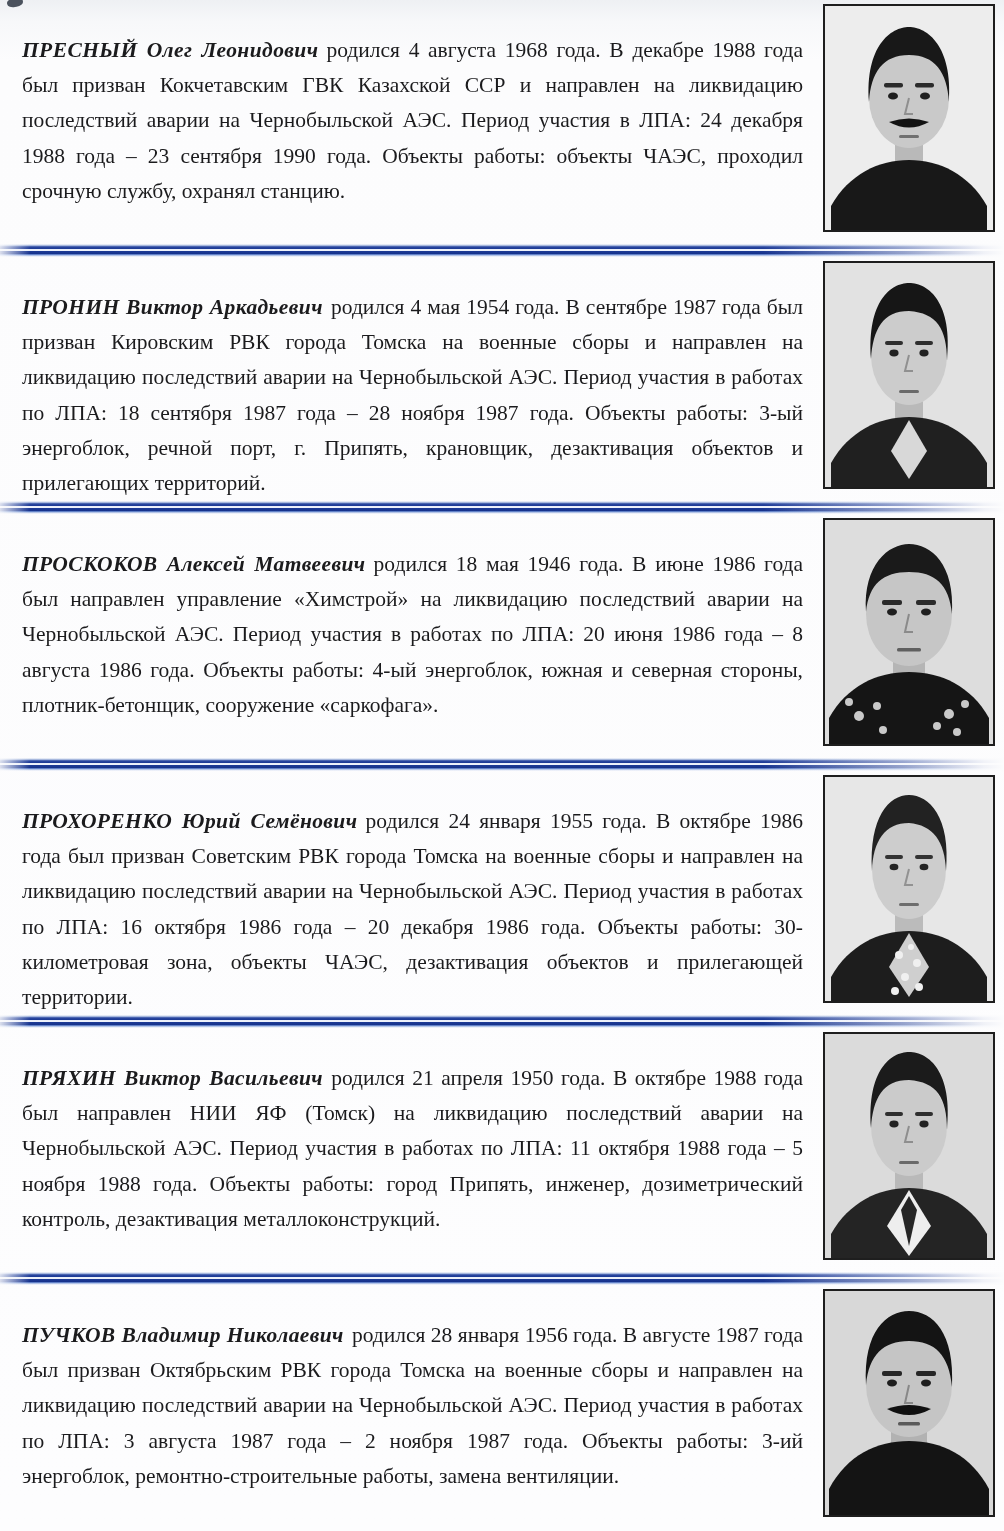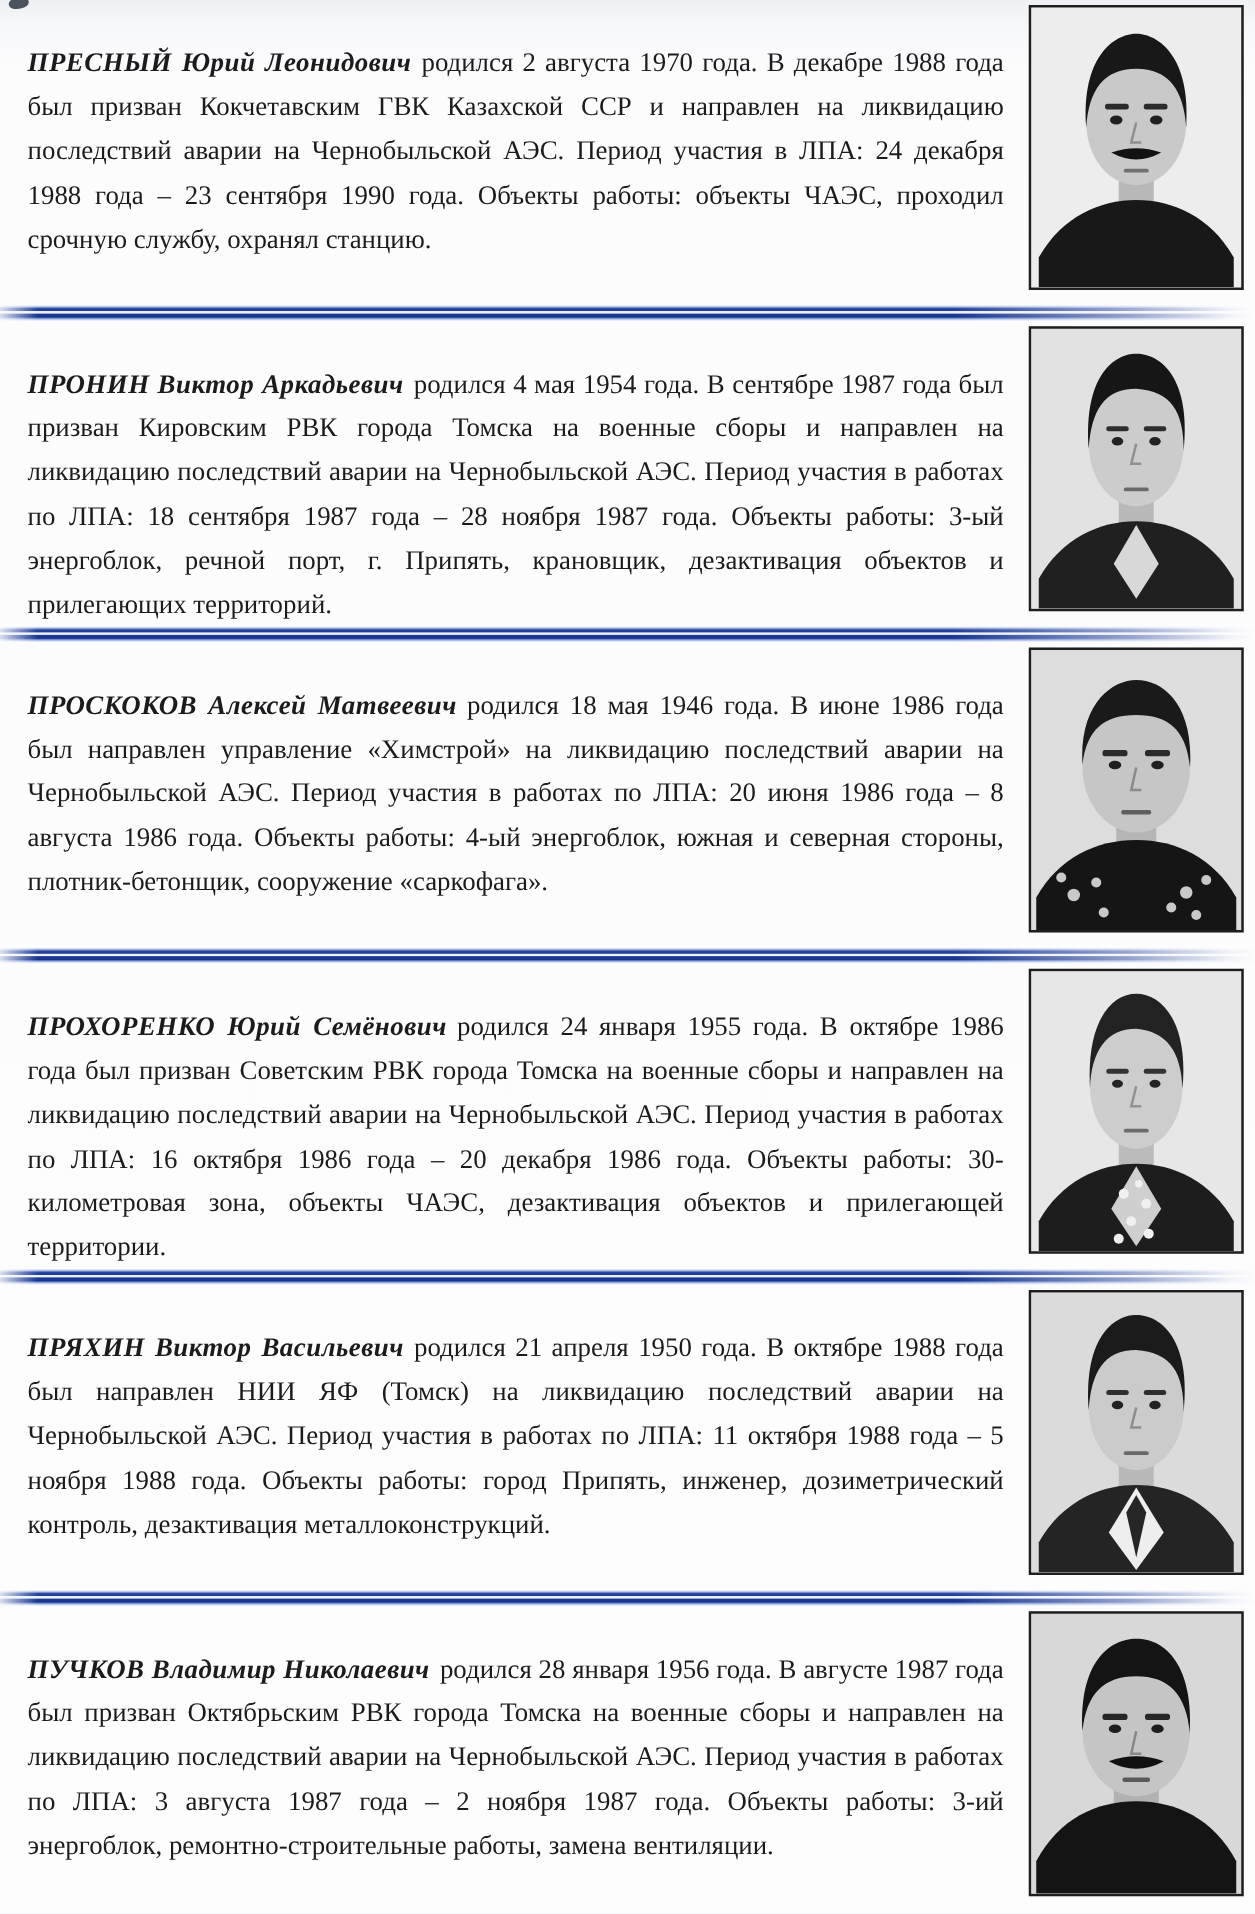--- a/index.html
+++ b/index.html
@@ -84,21 +84,21 @@
       rgba(252,252,253,.95) 98%, #fcfcfd 100%);
   }
 </style>
 </head>
 <body>
 
 <div class="page">
   <div class="scan-artifact"></div>
 
   <section class="entry">
-    <p class="entry-text"><span class="entry-name">ПРЕСНЫЙ Юрий Леонидович</span><span>родился 2 августа 1970 года. В декабре 1988 года был призван Кокчетавским ГВК Казахской ССР и направлен на ликвидацию последствий аварии на Чернобыльской АЭС. Период участия в ЛПА: 24 декабря 1988 года – 23 сентября 1990 года. Объекты работы: объекты ЧАЭС, проходил срочную службу, охранял станцию.</span></p>
+    <p class="entry-text"><span class="entry-name">ПРЕСНЫЙ Олег Леонидович</span><span>родился 4 августа 1968 года. В декабре 1988 года был призван Кокчетавским ГВК Казахской ССР и направлен на ликвидацию последствий аварии на Чернобыльской АЭС. Период участия в ЛПА: 24 декабря 1988 года – 23 сентября 1990 года. Объекты работы: объекты ЧАЭС, проходил срочную службу, охранял станцию.</span></p>
     <figure class="photo" aria-label="чёрно-белое фото: мужчина с тёмными волосами и усами, в тёмном пиджаке">
       <svg class="portrait v1" viewBox="0 0 168 224" xmlns="http://www.w3.org/2000/svg">
         <rect x="0" y="0" width="168" height="224" fill="var(--pbg)"></rect>
         <rect x="70" y="132" width="28" height="34" fill="#b9b9b9"></rect>
         <ellipse cx="84" cy="92" rx="40" ry="50" fill="#c9c9c9"></ellipse>
         <path d="M44,96 C40,40 66,21 84,21 C102,21 128,40 124,96 C122,66 110,49 84,49 C58,49 46,66 44,96 Z" fill="#181818"></path>
         <rect x="59" y="77" width="19" height="4.5" rx="2" fill="#2b2b2b"></rect>
         <rect x="90" y="77" width="19" height="4.5" rx="2" fill="#2b2b2b"></rect>
         <ellipse cx="68" cy="90" rx="5" ry="3.6" fill="#1f1f1f"></ellipse>
         <ellipse cx="100" cy="90" rx="5" ry="3.6" fill="#1f1f1f"></ellipse>

